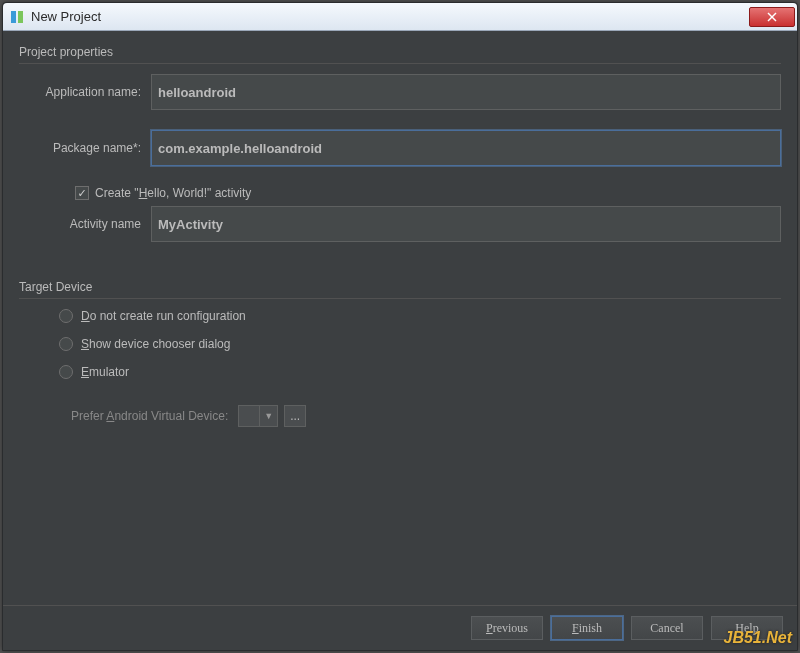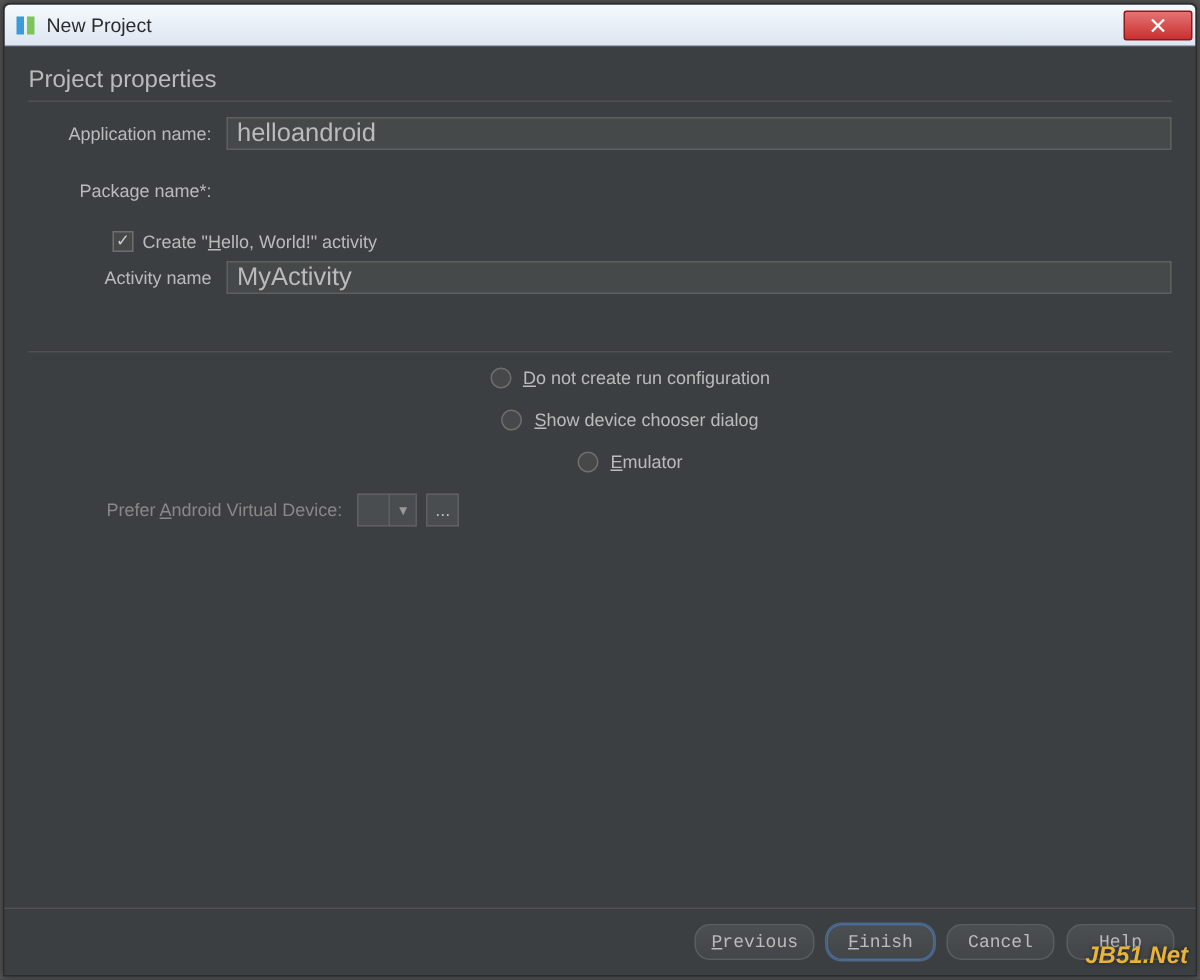--- a/index.html
+++ b/index.html
@@ -53,21 +53,21 @@
   }
   .close-btn svg { width: 10px; height: 10px; }
   .content {
     flex: 1;
     padding: 14px 16px 0 16px;
     color: #bbbbbb;
     overflow: hidden;
   }
   .section-title {
     color: #bbbbbb;
-    font-size: 16px;
+    font-size: 12px;
     margin-bottom: 2px;
     padding-bottom: 2px;
   }
   .section-sep {
     border-top: 1px solid #515151;
     margin-bottom: 10px;
   }
   .form-row {
     display: flex;
     align-items: center;
@@ -79,22 +79,23 @@
     padding-right: 10px;
     color: #bbbbbb;
   }
   .text-input {
     flex: 1;
     background: #45494a;
     border: 1px solid #5e6060;
     color: #bbbbbb;
     padding: 3px 6px;
     font-family: inherit;
-    font-size: 17px;
-    height: 22px;
+    font-size: 13px;
+    height: 36px;
+    font-weight: bold;
   }
   .text-input.focused {
     border: 1px solid #4a6e9b;
     box-shadow: 0 0 0 1px rgba(88,130,180,0.5);
   }
   .checkbox-row {
     display: flex;
     align-items: center;
     margin: 4px 0 6px 56px;
   }
@@ -111,21 +112,20 @@
     color: #cfcfcf;
     font-size: 11px;
     line-height: 1;
   }
   .underline-key { text-decoration: underline; }
   .radio-group { margin-left: 40px; }
   .radio-row {
     display: flex;
     align-items: center;
     margin-bottom: 14px;
-    justify-content: center;
   }
   .radio {
     width: 14px; height: 14px;
     border: 1px solid #6e6e6e;
     border-radius: 50%;
     background: #45494a;
     margin-right: 8px;
     display: flex; align-items: center; justify-content: center;
     cursor: pointer;
   }
@@ -171,24 +171,24 @@
     display: flex;
     justify-content: flex-end;
     gap: 8px;
   }
   .btn {
     min-width: 72px;
     height: 24px;
     background: linear-gradient(#4c4f51, #434648);
     border: 1px solid #5b5e60;
     color: #bbbbbb;
-    font-family: Liberation Mono, monospace;
+    font-family: Liberation Serif, serif;
     font-size: 12px;
     cursor: pointer;
-    border-radius: 10px;
+    border-radius: 0;
     padding: 0 10px;
   }
   .btn.primary {
     border: 1px solid #4a6e9b;
     box-shadow: 0 0 0 1px rgba(88,130,180,0.6);
   }
   .watermark {
     position: absolute;
     bottom: 6px; right: 8px;
     color: #e8b33a;
@@ -227,54 +227,56 @@
       <div class="section-title">Project properties</div>
       <div class="section-sep"></div>
 
       <div class="form-row">
         <label class="form-label">Application name:</label>
         <input class="text-input" type="text" value="helloandroid" style="">
       </div>
 
       <div class="form-row">
         <label class="form-label">Package name*:</label>
+        <input class="text-input focused" type="text" value="com.example.helloandroid" style="">
       </div>
 
       <div class="checkbox-row">
         <span class="checkbox checked"></span>
         <span>
           <span>Create "</span><span class="underline-key">H</span><span>ello, World!" activity</span>
         </span>
       </div>
 
       <div class="form-row">
         <label class="form-label">Activity name</label>
         <input class="text-input" type="text" value="MyActivity" style="">
       </div>
     </div>
 
     <div style="height:18px"></div>
 
     <div>
+      <div class="section-title">Target Device</div>
       <div class="section-sep"></div>
 
       <div class="radio-group">
 
         <div class="radio-row">
           <span class="radio"></span>
           <span><span class="underline-key">D</span><span>o not create run configuration</span></span>
         </div>
 
         <div class="radio-row">
           <span class="radio"></span>
           <span><span class="underline-key">S</span><span>how device chooser dialog</span></span>
         </div>
 
 
-        <div class="radio-row" style="margin-bottom:14px">
+        <div class="radio-row" style="margin-bottom:26px">
           <span class="radio"></span>
           <span><span class="underline-key">E</span><span>mulator</span></span>
         </div>
 
         <div class="avd-row">
           <label>
             <span>Prefer </span><span class="underline-key">A</span><span>ndroid Virtual Device:</span>
           </label>
           <div class="avd-combo">
             <div class="blank-part"></div>

